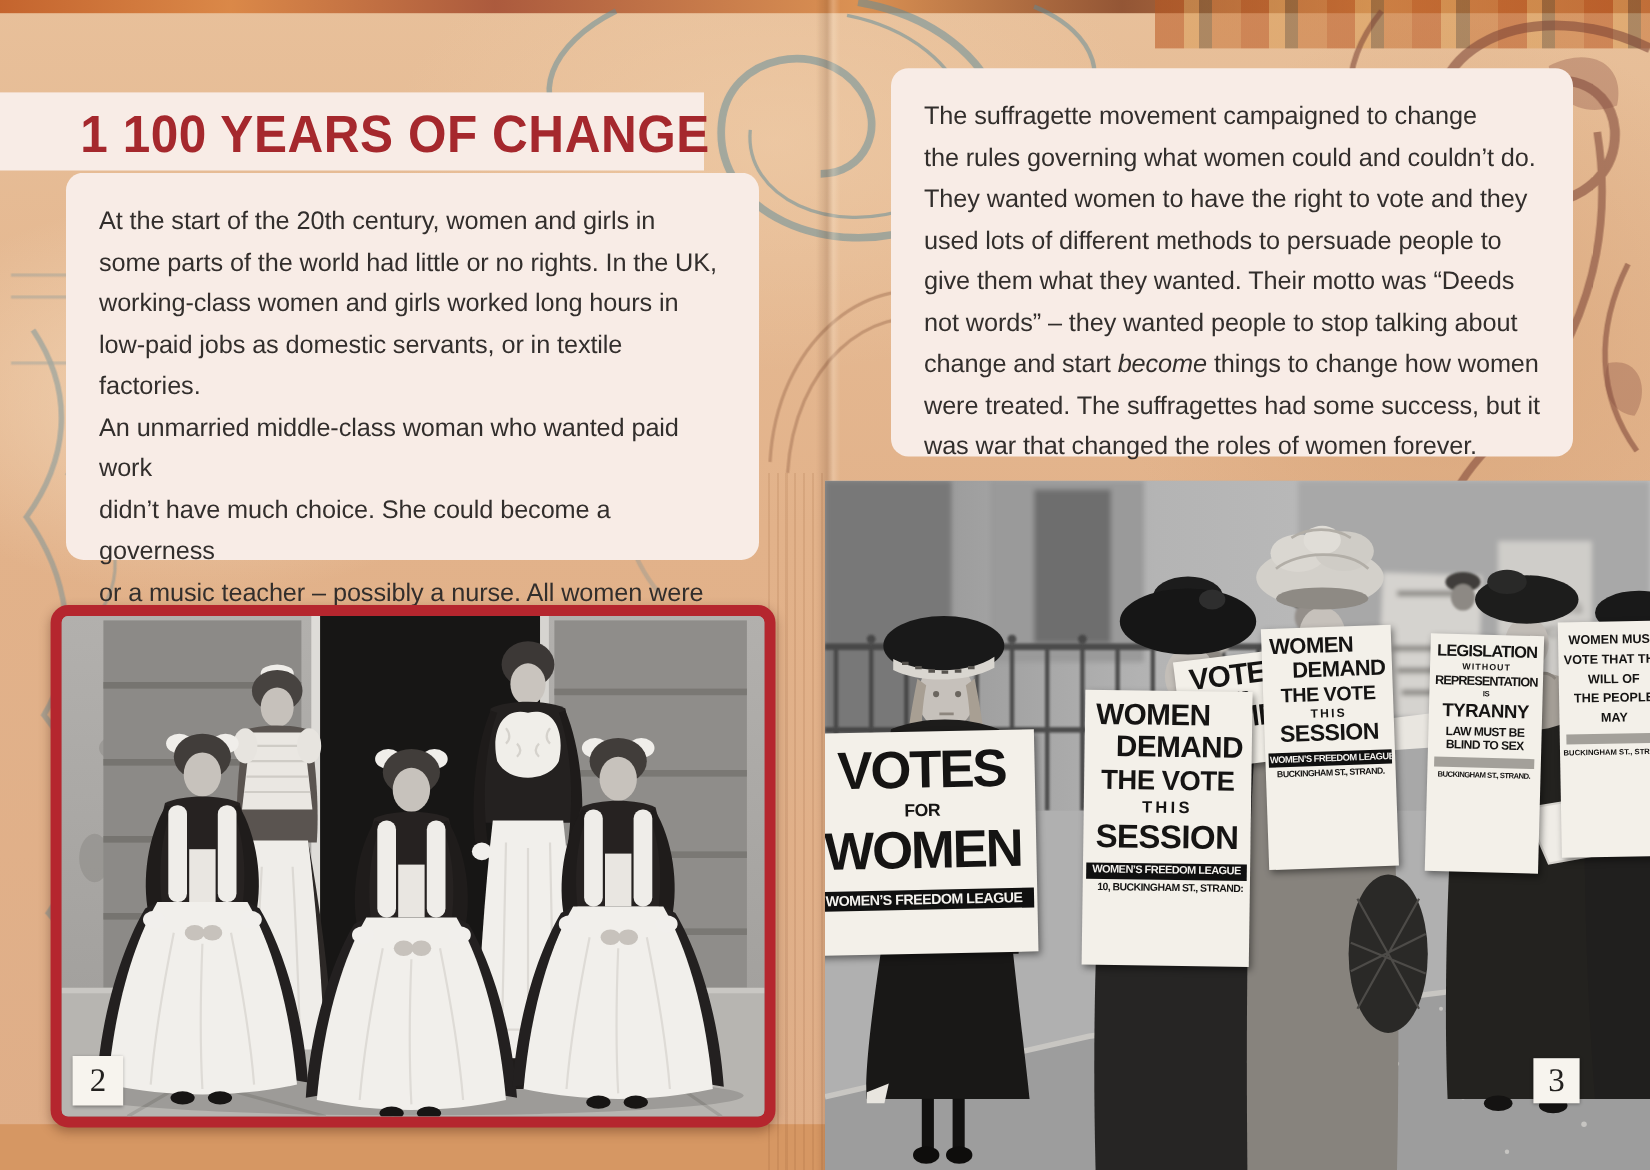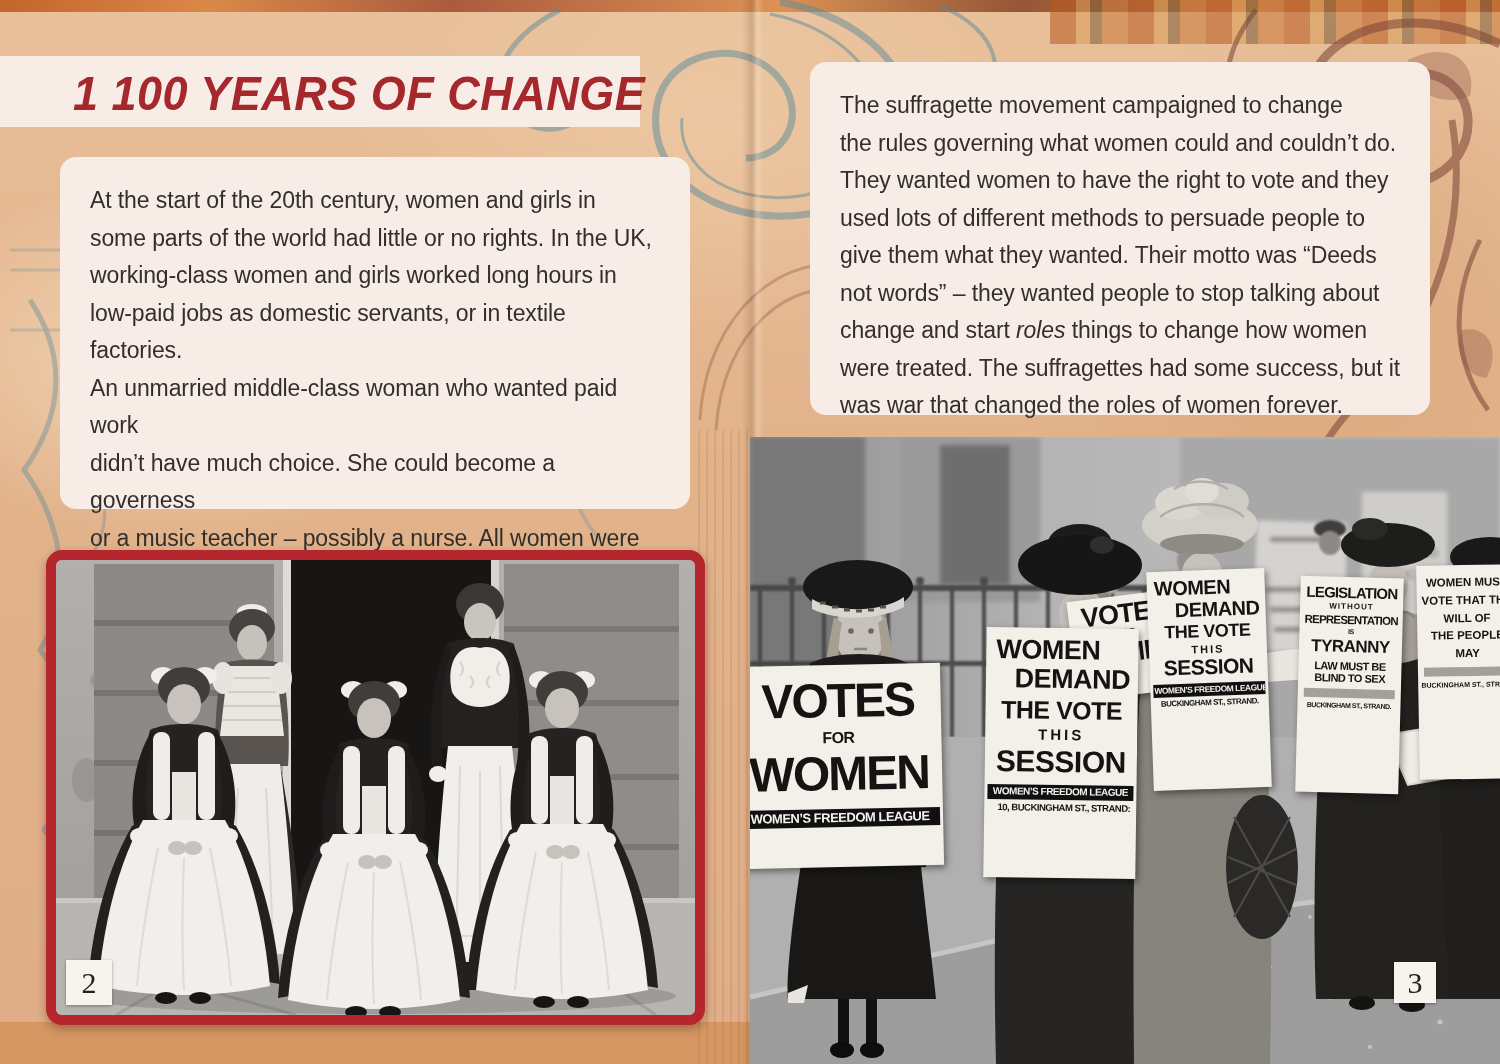--- a/index.html
+++ b/index.html
@@ -25,22 +25,22 @@
       radial-gradient(90px 30px at 78% 45%, rgba(128,104,62,.5), rgba(128,104,62,0) 75%),
       radial-gradient(140px 34px at 25% 50%, rgba(238,196,150,.8), rgba(238,196,150,0) 80%),
       linear-gradient(180deg,#dda briefly 0,#d89a66 0%,#d08f5c 100%);
     background-color:#d69763;}
   .gutter-shade{position:absolute;left:742px;top:0;width:22px;height:1064px;z-index:1;
     background:linear-gradient(90deg,rgba(90,50,25,0) 0%,rgba(90,50,25,.18) 45%,rgba(255,240,220,.25) 70%,rgba(90,50,25,0) 100%);}
   .wood-strip{position:absolute;left:698px;top:430px;width:54px;height:634px;z-index:1;opacity:.5;
     background:repeating-linear-gradient(90deg,rgba(120,62,24,.22) 0 2px,rgba(0,0,0,0) 2px 8px);}
 
   
-  .title-box{position:absolute;left:0;top:56px;width:640px;height:71px;z-index:2;
-    background:var(--box_cream,#f8ece6);font-style:italic;}
+  .title-box{position:absolute;left:0;top:84px;width:640px;height:71px;z-index:2;
+    background:var(--box_cream,#f8ece6);}
   .page-title{position:absolute;left:73px;top:0;height:71px;line-height:72px;
     font-size:45px;font-weight:800;letter-spacing:.5px;color:var(--title_red,#a5282d);
     transform:scaleY(1.06);transform-origin:top left;white-space:nowrap;}
   .text-box{position:absolute;z-index:2;background:var(--box_cream,#f8ece6);border-radius:16px;}
   .text-box.left{left:60px;top:157px;width:630px;height:352px;}
   .text-box.right{left:810px;top:62px;width:620px;height:353px;}
   .prose{margin:12px;padding:13px 16px 0 18px;font-size:23px;line-height:37.5px;
     color:var(--text_dark,#322e2c);white-space:pre-line;letter-spacing:-0.1px;}
   .prose em{font-style:italic;}
 
@@ -167,21 +167,21 @@
 a family.</p>
   </div>
 
   <div class="text-box right">
     <p class="prose"><span>The suffragette movement campaigned to change
 the rules governing what women could and couldn’t do.
 They wanted women to have the right to vote and they
 used lots of different methods to persuade people to
 give them what they wanted. Their motto was “Deeds
 not words” – they wanted people to stop talking about
-change and start </span><em>roles</em><span> things to change how women
+change and start </span><em>become</em><span> things to change how women
 were treated. The suffragettes had some success, but it
 was war that changed the roles of women forever.</span></p>
   </div>
 
   <div class="photo-frame">
     <svg width="639" height="455" viewBox="0 0 639 455">
       <defs>
         <linearGradient id="wallg" x1="0" y1="0" x2="0" y2="1">
           <stop offset="0" stop-color="#b2b0ad"></stop>
             <stop offset="0.75" stop-color="#a3a19e"></stop>

